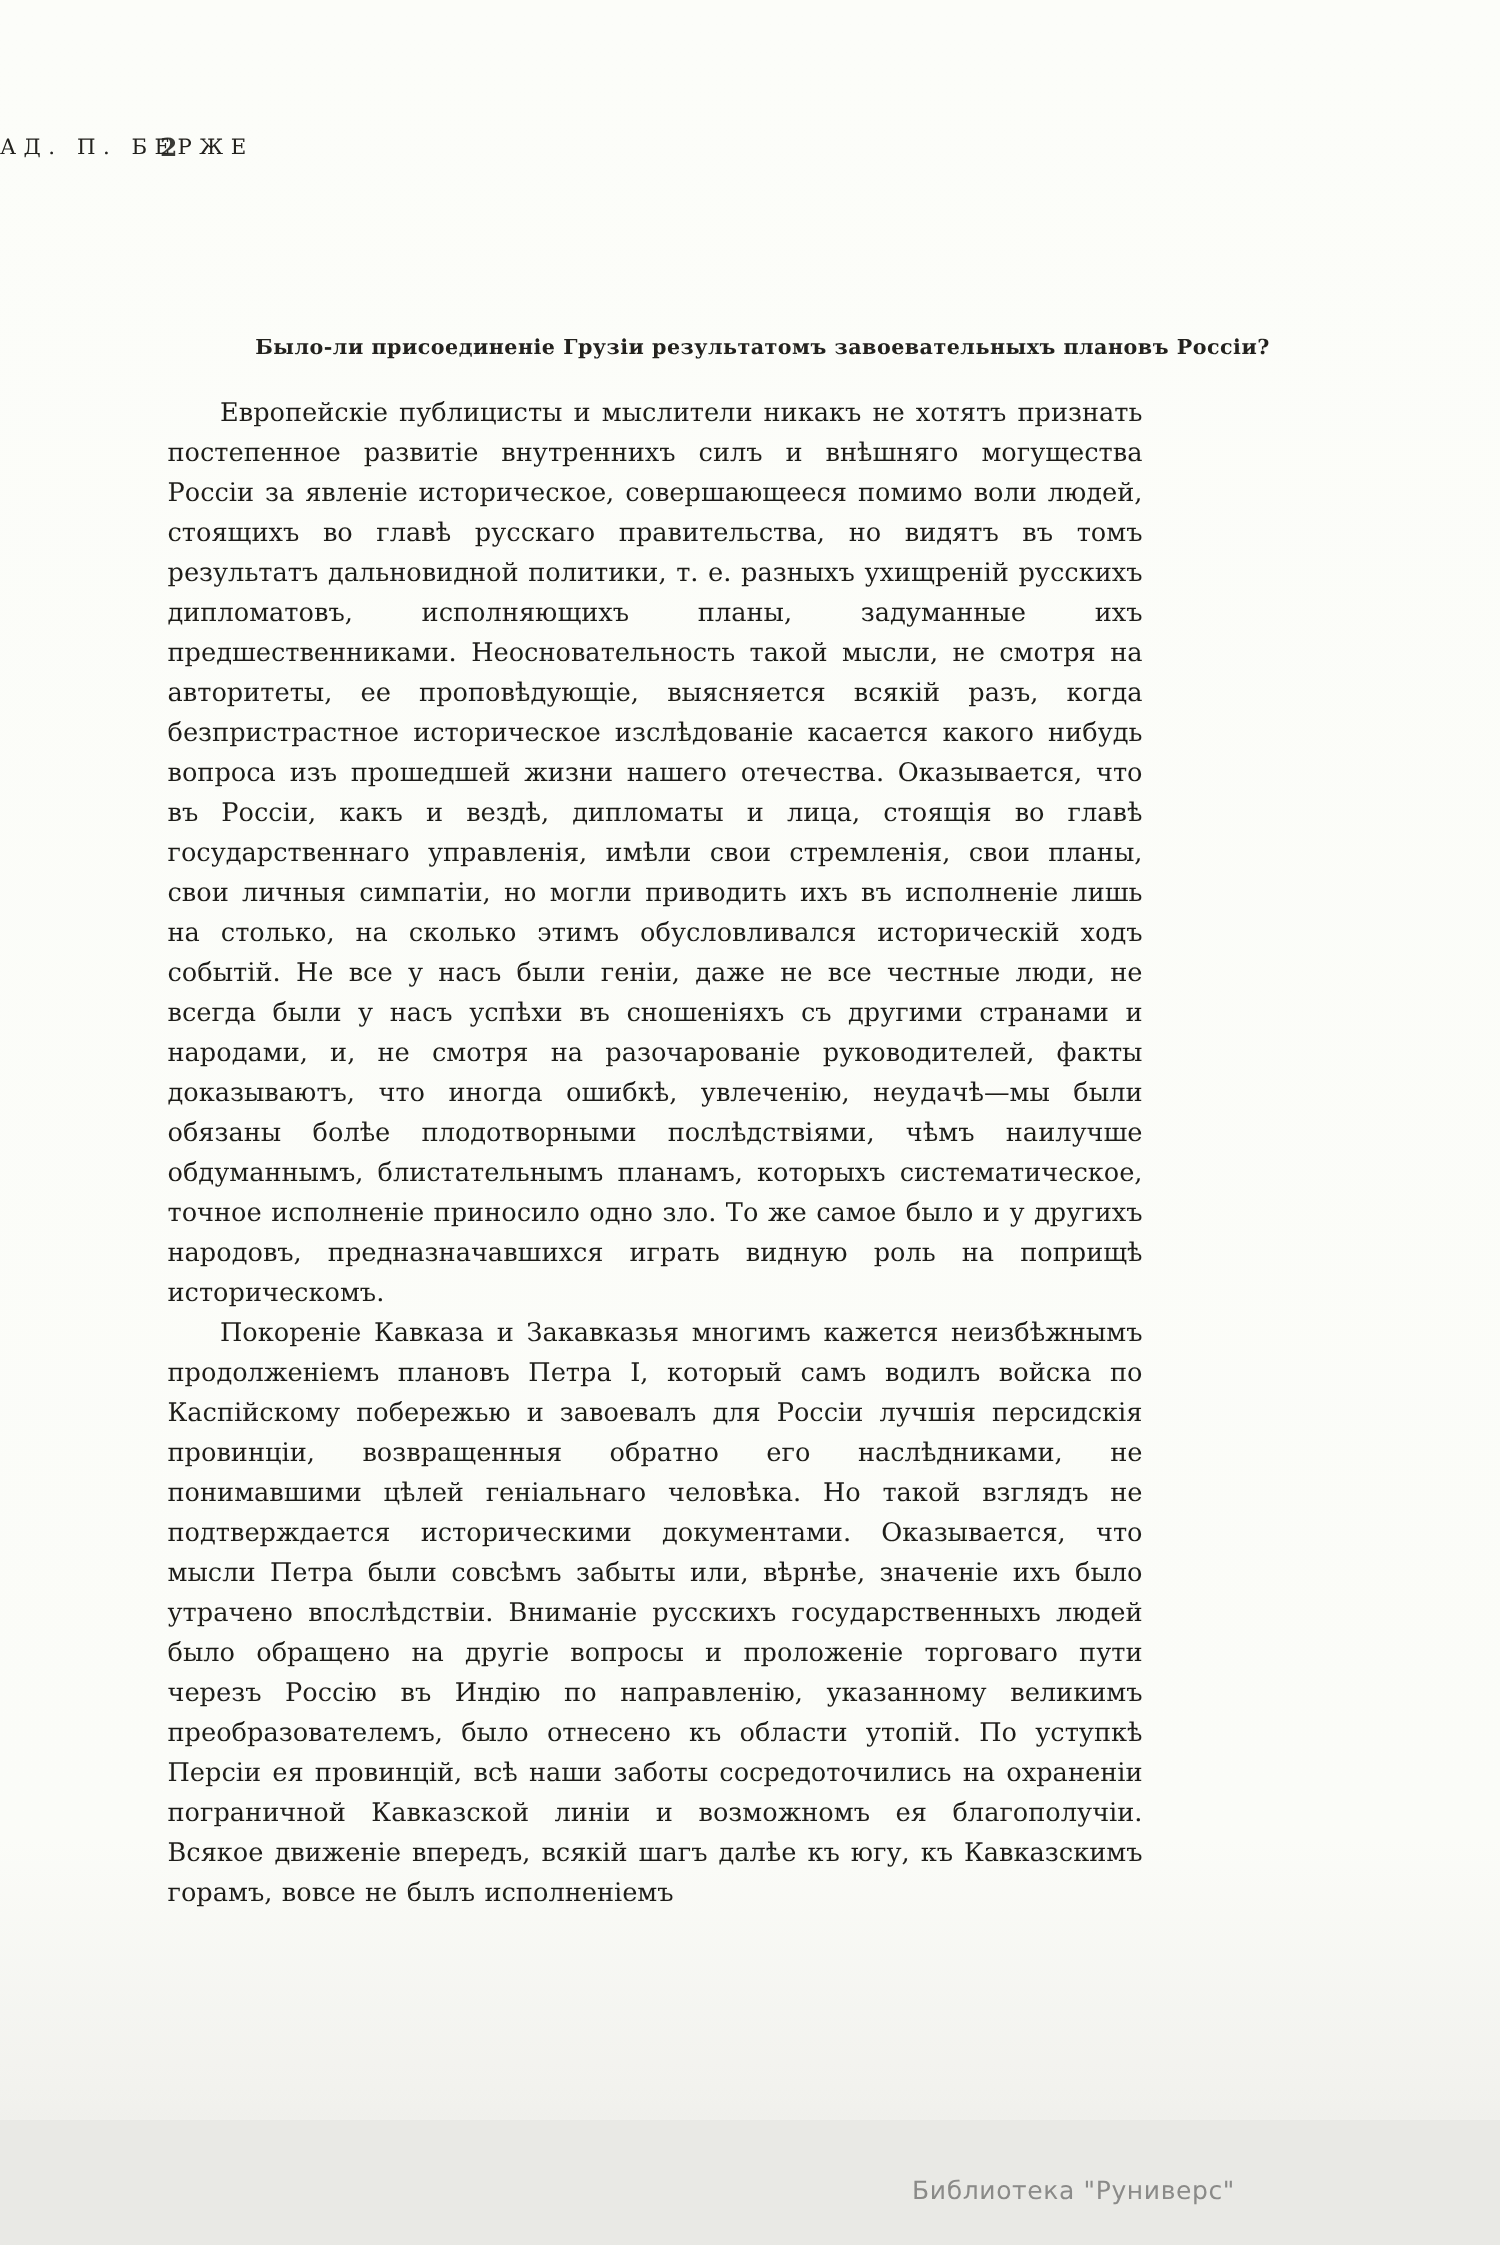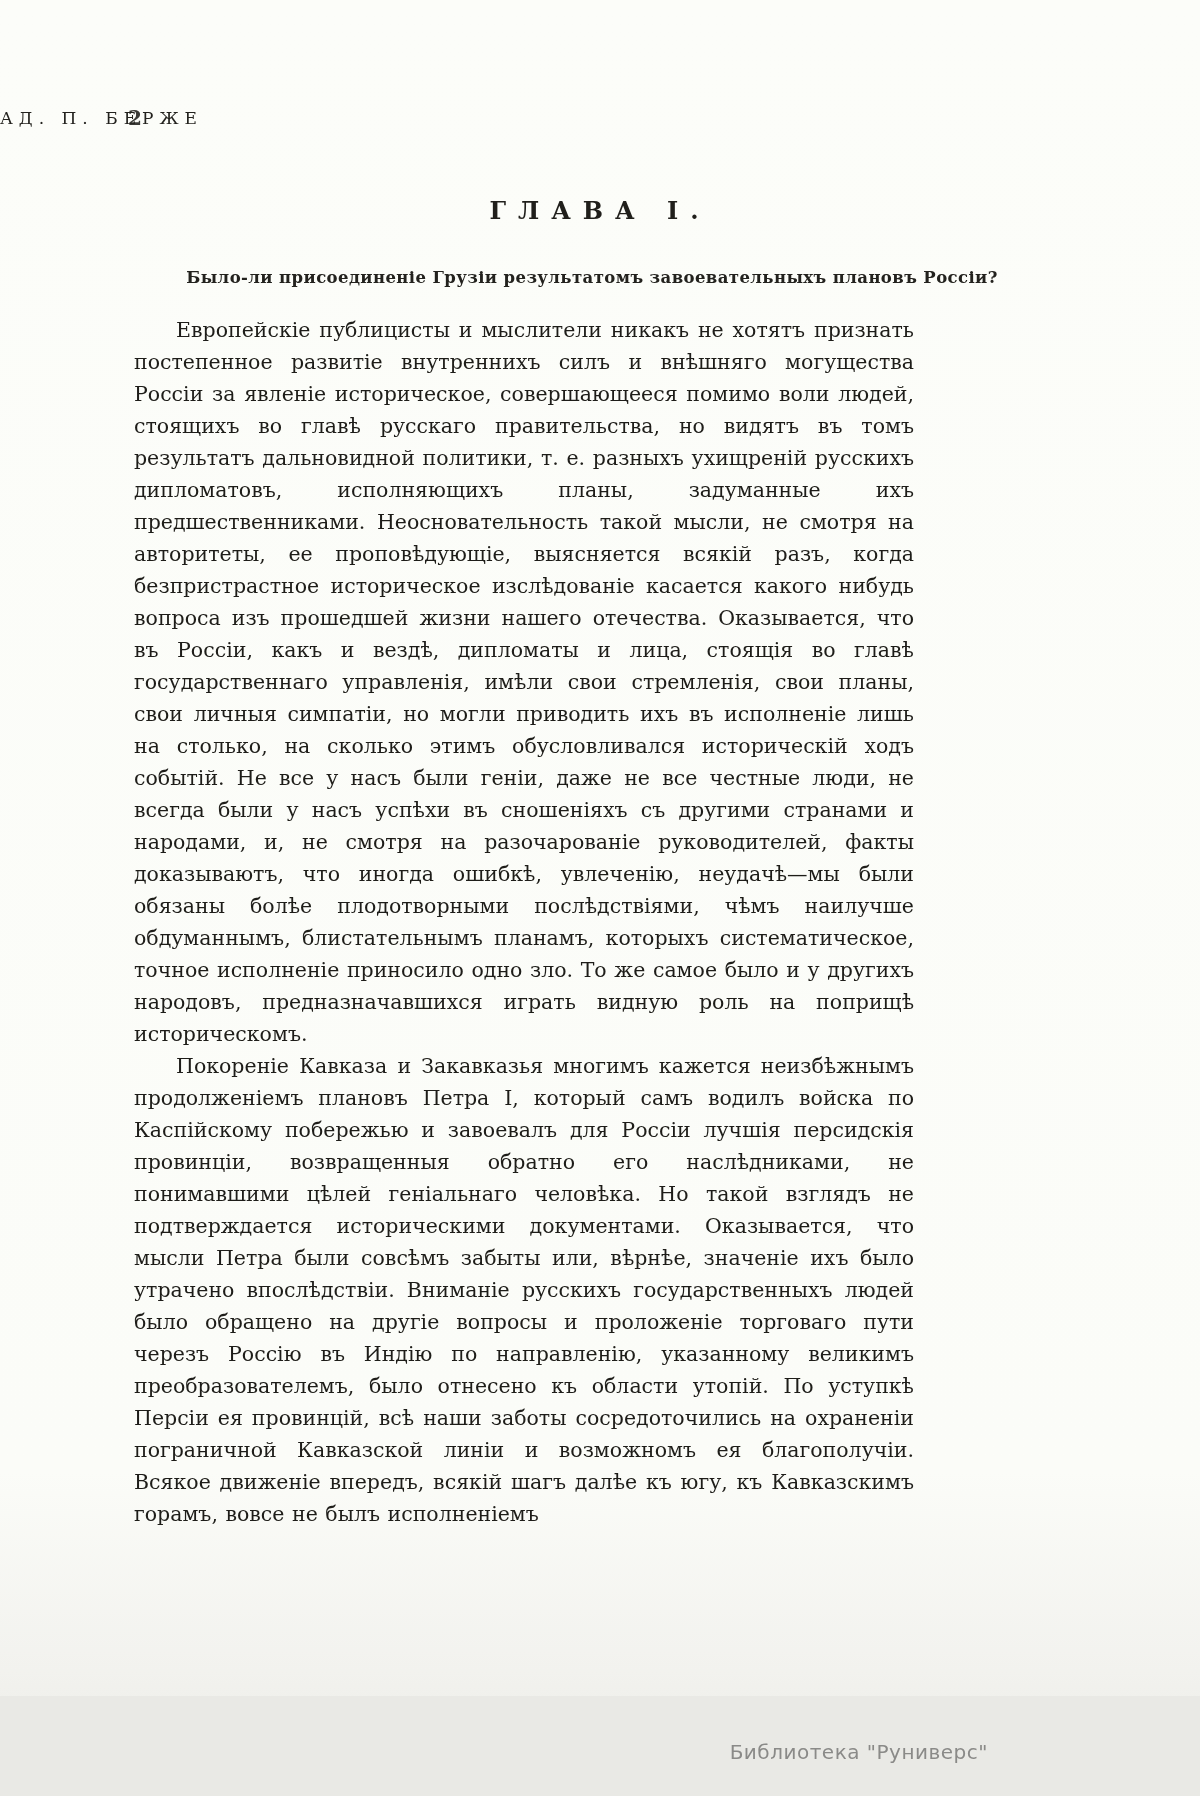--- a/index.html
+++ b/index.html
@@ -46,21 +46,21 @@
     width: 100%;
     text-align: center;
     font-size: 24px;
     font-weight: bold;
     letter-spacing: 12px;
     color: #201f1b;
   }
   .chapter-subtitle {
     position: absolute;
     top: 268px;
-    left: 142px;
+    left: 160px;
     width: 900px;
     text-align: center;
     font-size: 16.5px;
     font-weight: bold;
     letter-spacing: 0.4px;
     color: #23221e;
   }
   .body-text {
     position: absolute;
     top: 314px;
@@ -97,21 +97,20 @@
 </style>
 </head>
 <body>
 
 <div class="scan-page">
 
   <div class="page-number">2</div>
 
   <div class="running-header">АД. П. БЕРЖЕ</div>
 
-  <div class="chapter-heading">ГЛАВА I.</div>
 
   <div class="chapter-subtitle">Было-ли присоединеніе Грузіи результатомъ завоевательныхъ плановъ Россіи?</div>
 
   <div class="body-text">
     <p>Европейскіе публицисты и мыслители никакъ не хотятъ признать постепенное развитіе внутреннихъ силъ и внѣшняго могущества Россіи за явленіе историческое, совершающееся помимо воли людей, стоящихъ во главѣ русскаго правительства, но видятъ въ томъ результатъ дальновидной политики, т. е. разныхъ ухищреній русскихъ дипломатовъ, исполняющихъ планы, задуманные ихъ предшественниками. Неосновательность такой мысли, не смотря на авторитеты, ее проповѣдующіе, выясняется всякій разъ, когда безпристрастное историческое изслѣдованіе касается какого нибудь вопроса изъ прошедшей жизни нашего отечества. Оказывается, что въ Россіи, какъ и вездѣ, дипломаты и лица, стоящія во главѣ государственнаго управленія, имѣли свои стремленія, свои планы, свои личныя симпатіи, но могли приводить ихъ въ исполненіе лишь на столько, на сколько этимъ обусловливался историческій ходъ событій. Не все у насъ были геніи, даже не все честные люди, не всегда были у насъ успѣхи въ сношеніяхъ съ другими странами и народами, и, не смотря на разочарованіе руководителей, факты доказываютъ, что иногда ошибкѣ, увлеченію, неудачѣ—мы были обязаны болѣе плодотворными послѣдствіями, чѣмъ наилучше обдуманнымъ, блистательнымъ планамъ, которыхъ систематическое, точное исполненіе приносило одно зло. То же самое было и у другихъ народовъ, предназначавшихся играть видную роль на поприщѣ историческомъ.</p>
     <p>Покореніе Кавказа и Закавказья многимъ кажется неизбѣжнымъ продолженіемъ плановъ Петра I, который самъ водилъ войска по Каспійскому побережью и завоевалъ для Россіи лучшія персидскія провинціи, возвращенныя обратно его наслѣдниками, не понимавшими цѣлей геніальнаго человѣка. Но такой взглядъ не подтверждается историческими документами. Оказывается, что мысли Петра были совсѣмъ забыты или, вѣрнѣе, значеніе ихъ было утрачено впослѣдствіи. Вниманіе русскихъ государственныхъ людей было обращено на другіе вопросы и проложеніе торговаго пути черезъ Россію въ Индію по направленію, указанному великимъ преобразователемъ, было отнесено къ области утопій. По уступкѣ Персіи ея провинцій, всѣ наши заботы сосредоточились на охраненіи пограничной Кавказской линіи и возможномъ ея благополучіи. Всякое движеніе впередъ, всякій шагъ далѣе къ югу, къ Кавказскимъ горамъ, вовсе не былъ исполненіемъ</p>
   </div>
 
   <div class="footer-band"></div>
 

